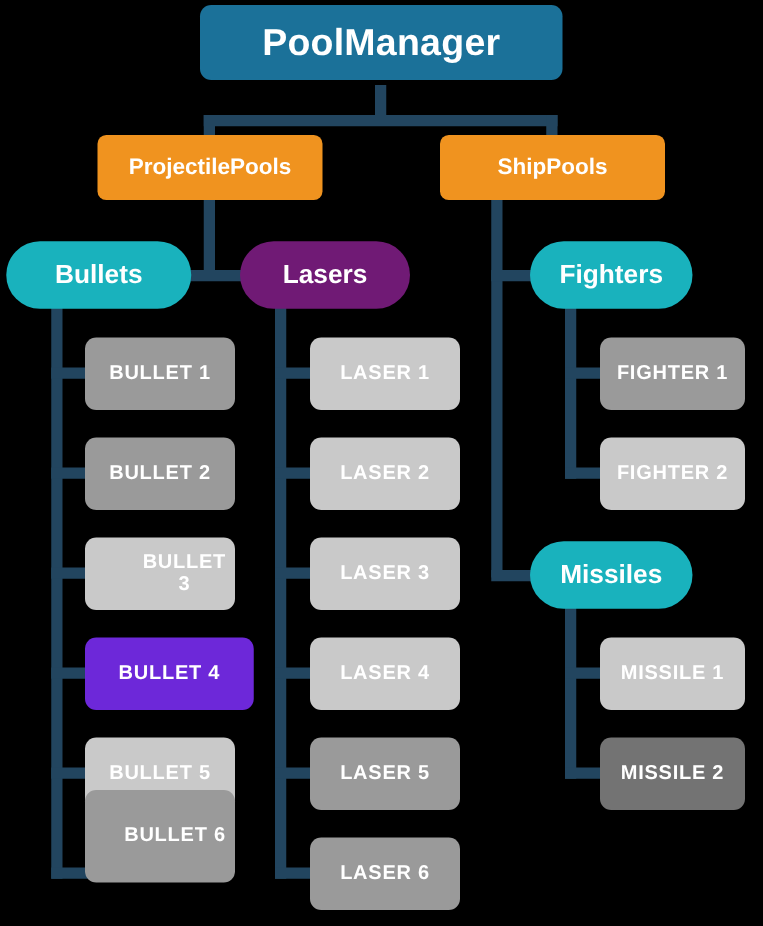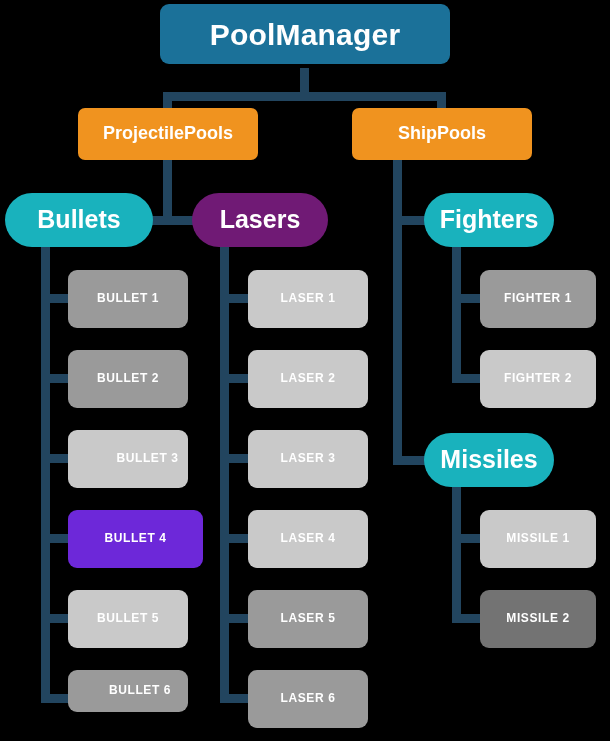--- a/index.html
+++ b/index.html
@@ -48,28 +48,28 @@
   .node-group {
     background: #f0931f;
     border-radius: 7px;
     font-size: 18px;
     font-weight: bold;
   }
 
   .node-category {
     background: #19b2bd;
     border-radius: 999px;
-    font-size: 25px;
+    font-size: 21px;
     font-weight: bold;
     align-items: center;
   }
 
   .node-leaf {
     border-radius: 9px;
-    font-size: 12px;
+    font-size: 16px;
     font-weight: bold;
     letter-spacing: 0.6px;
   }
   .leaf-active   { background: #9a9a9a; }
   .leaf-inactive { background: #c9c9c9; }
 </style>
 </head>
 <body>
 
 <div id="diagram">
@@ -134,21 +134,21 @@
       </div>
       <div class="node node-leaf leaf-inactive" style="left: 68px; top: 430px; width: 120px; height: 58px; background: rgb(201, 201, 201); padding-left: 39px;">
         <span>BULLET 3</span>
       </div>
       <div class="node node-leaf leaf-inactive" style="left: 68px; top: 510px; width: 135px; height: 58px; background: #6d28d9;">
         <span>BULLET 4</span>
       </div>
       <div class="node node-leaf leaf-inactive" style="left: 68px; top: 590px; width: 120px; height: 58px; background: rgb(201, 201, 201);">
         <span>BULLET 5</span>
       </div>
-      <div class="node node-leaf leaf-active" style="left: 68px; top: 670px; width: 120px; height: 42px; background: rgb(154, 154, 154); padding-left: 24px;">
+      <div class="node node-leaf leaf-active" style="left: 68px; top: 632px; width: 120px; height: 74px; background: rgb(154, 154, 154); padding-left: 24px;">
         <span>BULLET 6</span>
       </div>
       <div class="node node-leaf leaf-inactive" style="left: 248px; top: 270px; width: 120px; height: 58px; background: rgb(201, 201, 201);">
         <span>LASER 1</span>
       </div>
       <div class="node node-leaf leaf-inactive" style="left: 248px; top: 350px; width: 120px; height: 58px; background: rgb(201, 201, 201);">
         <span>LASER 2</span>
       </div>
       <div class="node node-leaf leaf-inactive" style="left: 248px; top: 430px; width: 120px; height: 58px; background: rgb(201, 201, 201);">
         <span>LASER 3</span>

